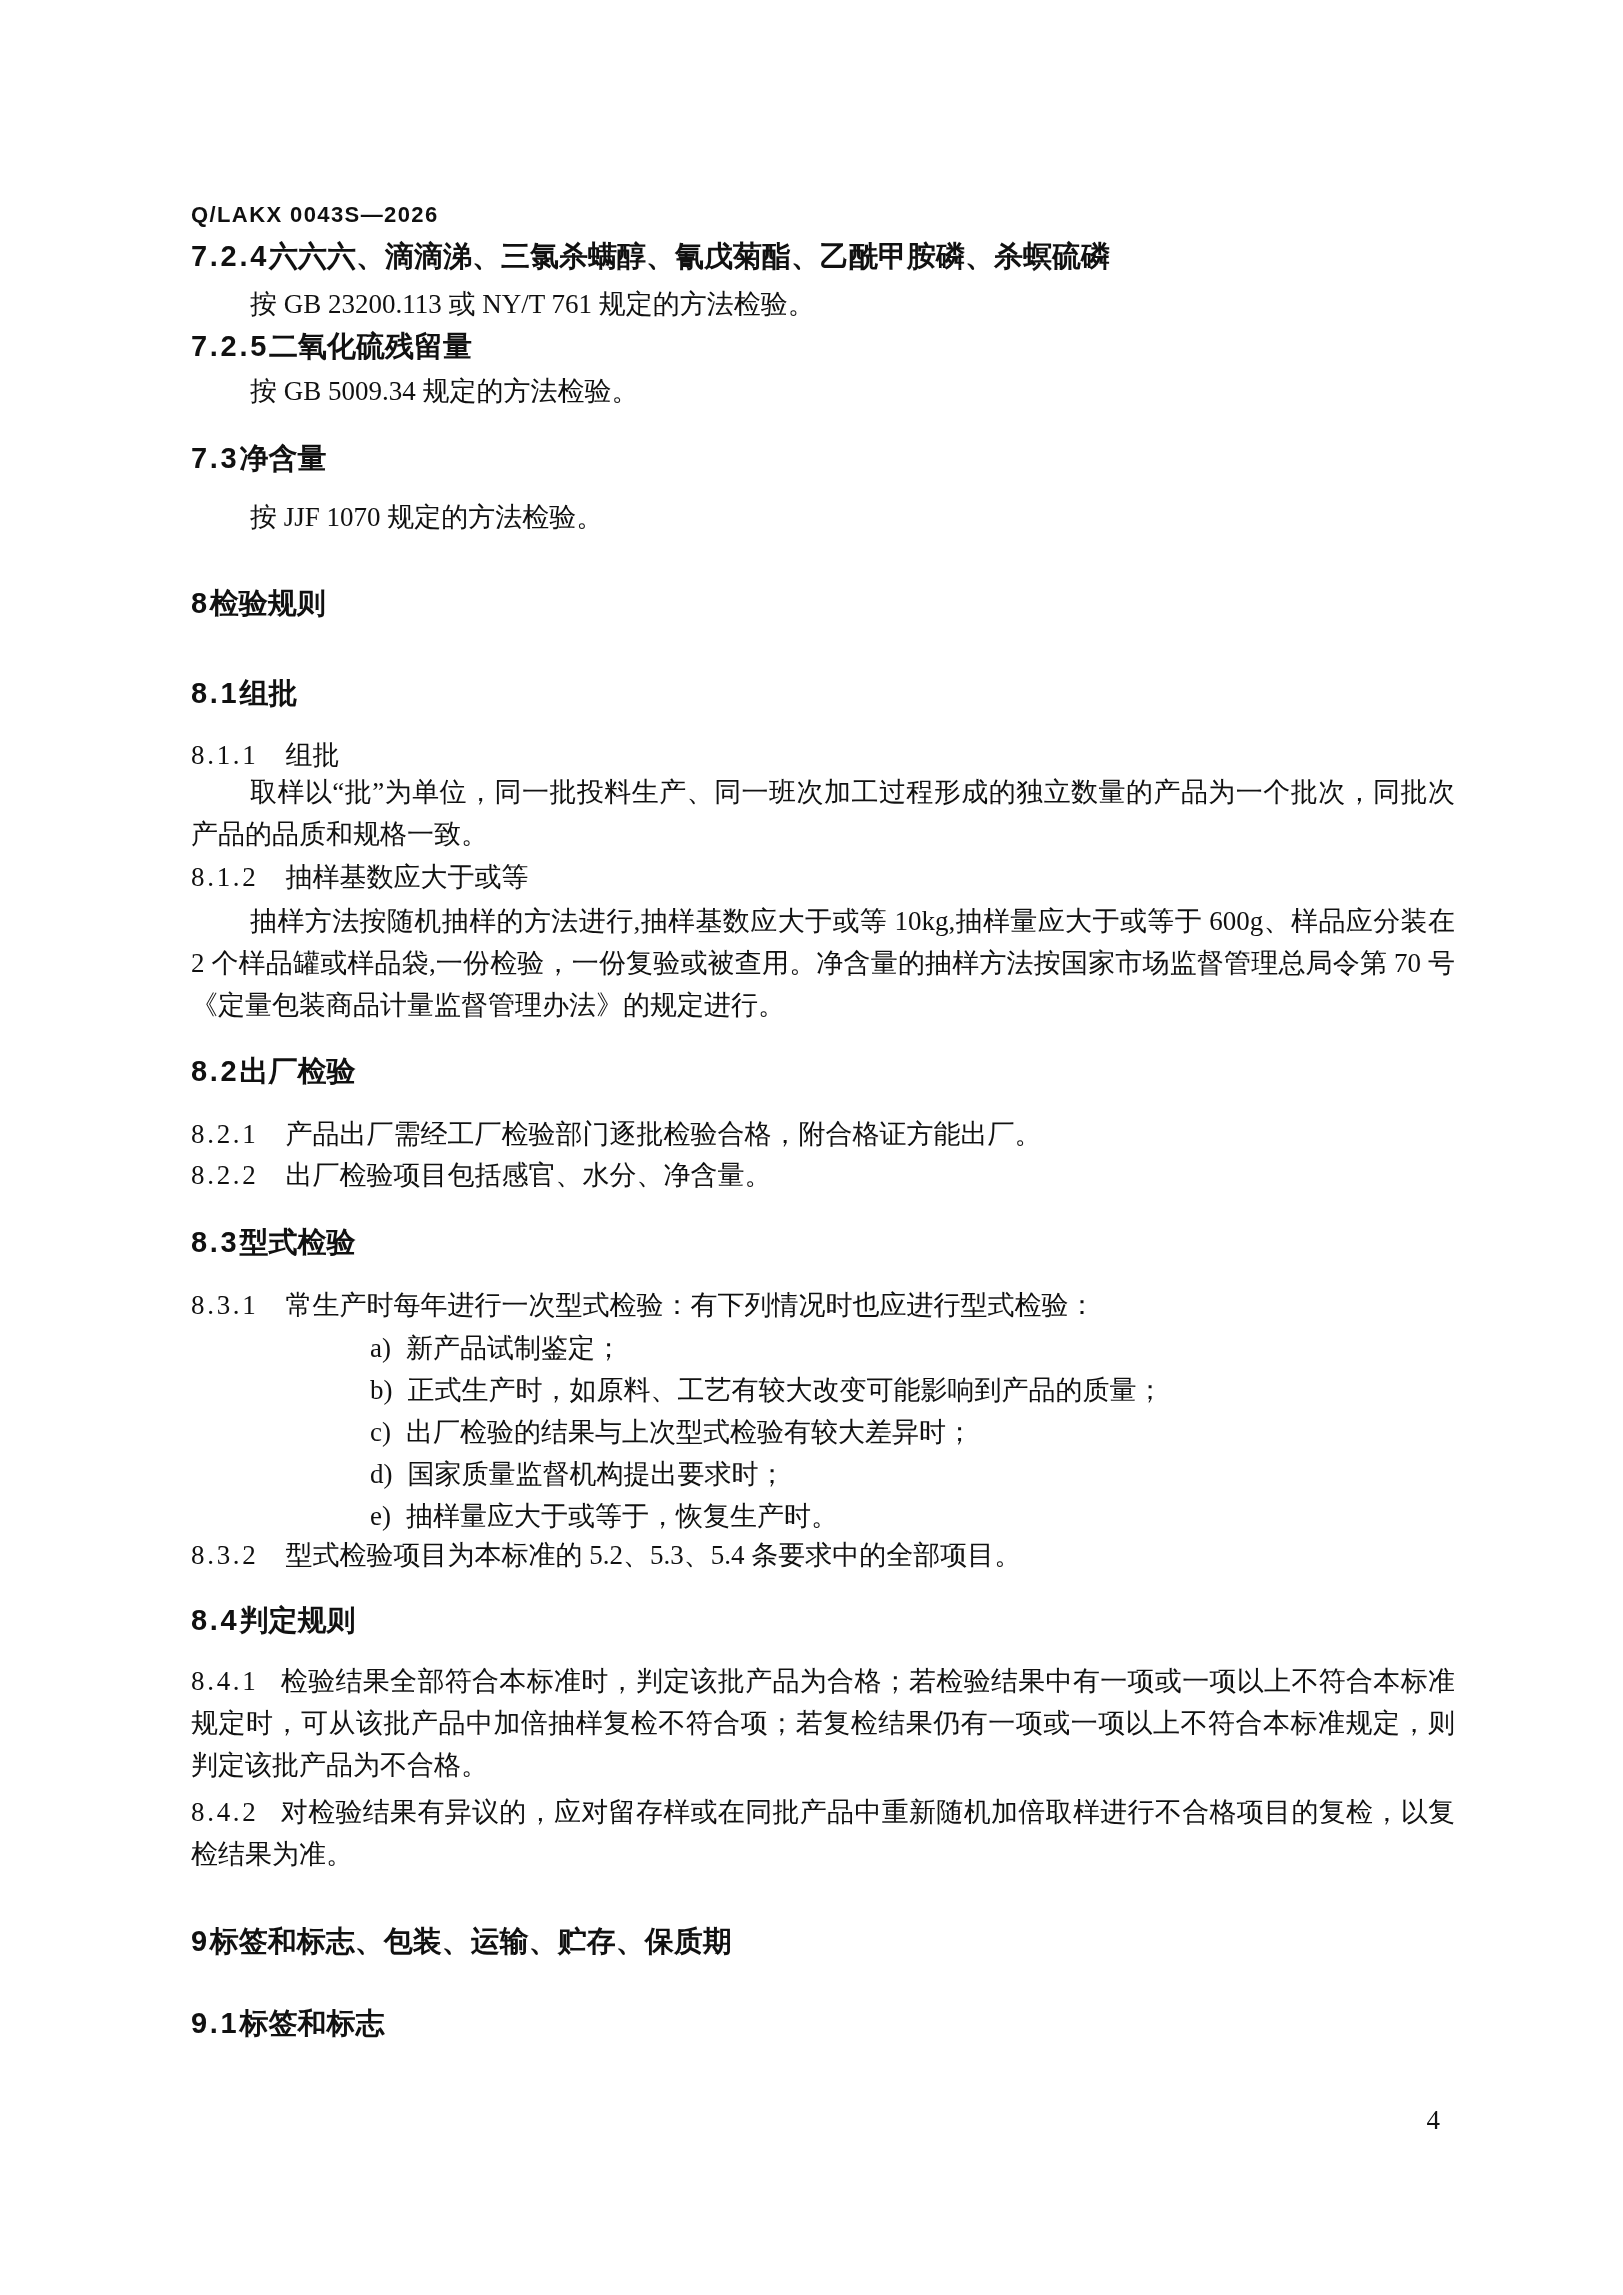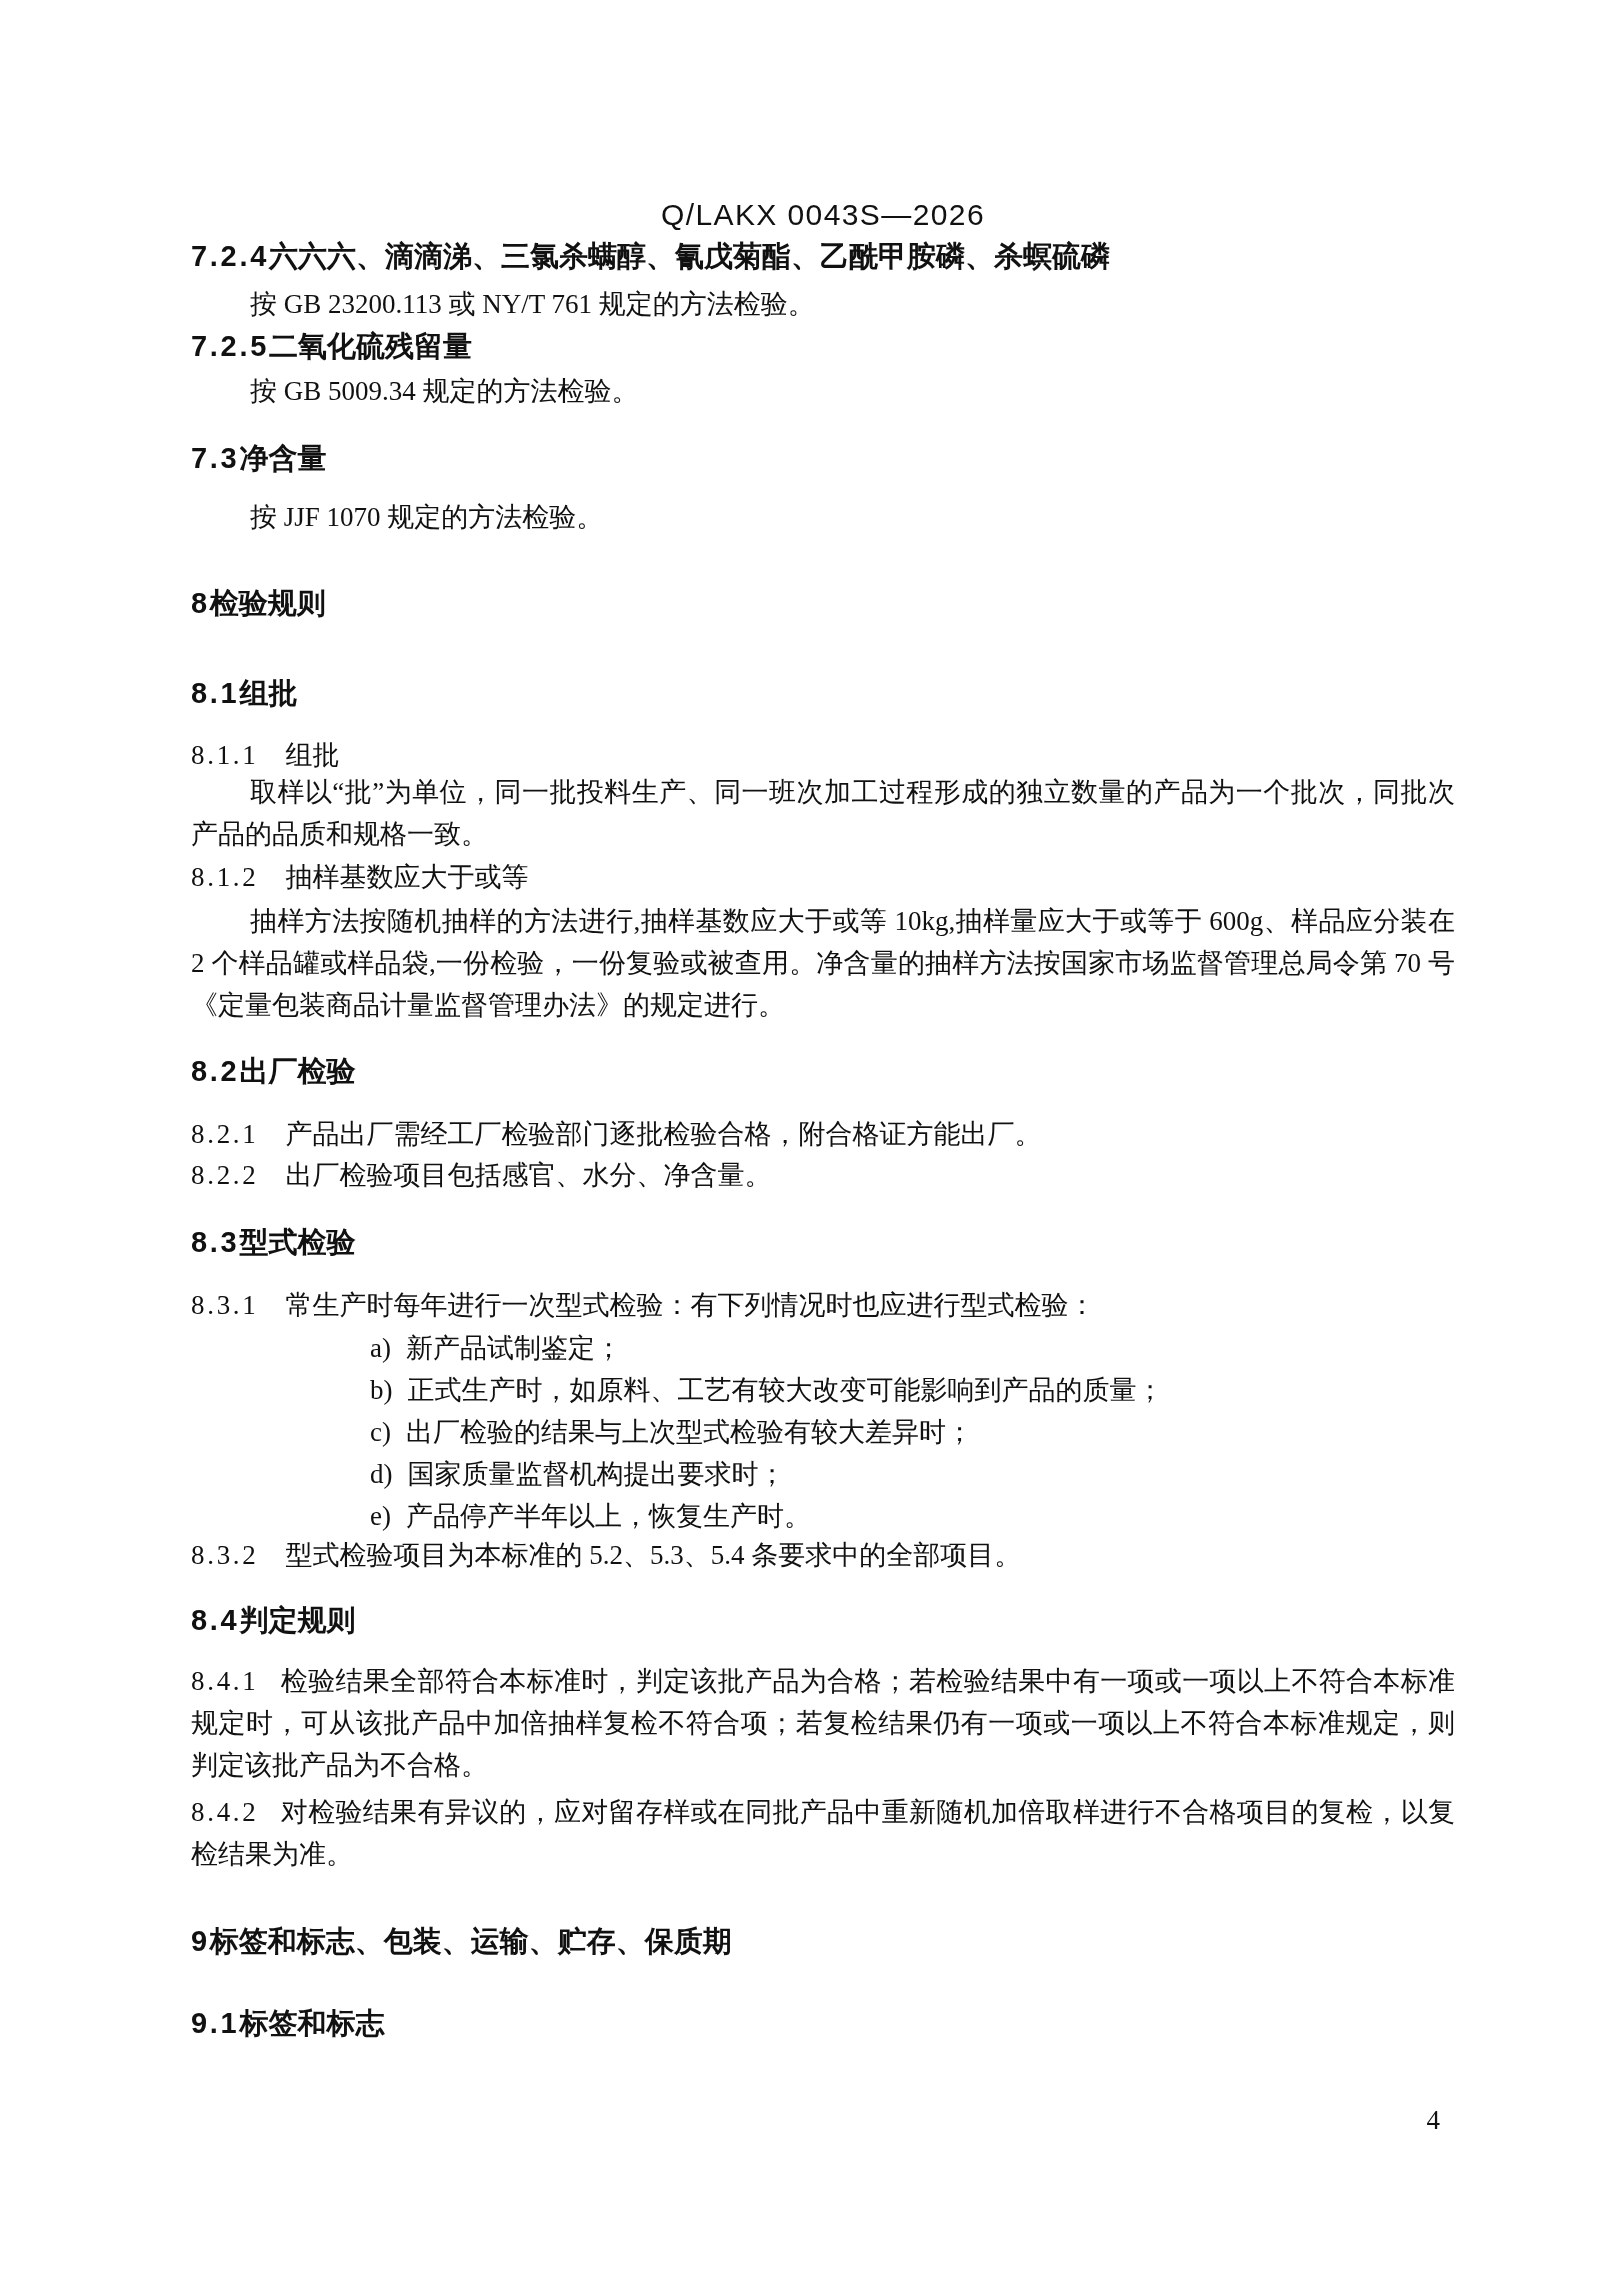--- a/index.html
+++ b/index.html
@@ -8,24 +8,24 @@
     font-family: "Liberation Serif", "DejaVu Serif", serif;
     color: #111111;
   }
   .page {
     position: relative; box-sizing: border-box;
     width: 1623px; height: 2295px;
     padding: 200px 168px 0 191px;
     overflow: hidden;
   }
   .doc-header {
-    text-align: center;
+    text-align: left;
     font-family: "Liberation Sans", "DejaVu Sans", sans-serif;
-    font-size: 30px; line-height: 30px; letter-spacing: 1.4px;
-    font-weight: 400;
+    font-size: 22px; line-height: 30px; letter-spacing: 1.4px;
+    font-weight: 700;
   }
   
   .h {
     font-family: "Liberation Sans", "DejaVu Sans", sans-serif;
     font-weight: 700; font-size: 29px; line-height: 29px;
     white-space: nowrap;
   }
   .h .num { letter-spacing: 2.7px; }
   
   .l4 { font-size: 27px; line-height: 27px; white-space: nowrap; }
@@ -110,21 +110,21 @@
     <div class="li">
       <span class="marker">b)</span><span>正式生产时，如原料、工艺有较大改变可能影响到产品的质量；</span>
     </div>
     <div class="li">
       <span class="marker">c)</span><span>出厂检验的结果与上次型式检验有较大差异时；</span>
     </div>
     <div class="li">
       <span class="marker">d)</span><span>国家质量监督机构提出要求时；</span>
     </div>
     <div class="li">
-      <span class="marker">e)</span><span>产品停产半年以上，恢复生产时。</span>
+      <span class="marker">e)</span><span>抽样量应大于或等于，恢复生产时。</span>
     </div>
   </div>
 
   <div class="l4" style="margin-top:5.5px">
     <span class="num">8.3.2</span><span>型式检验项目为本标准的 5.2、5.3、5.4 条要求中的全部项目。</span>
   </div>
 
   <div class="h" style="margin-top:37px">
     <span class="num">8.4</span><span>判定规则</span>
   </div>

